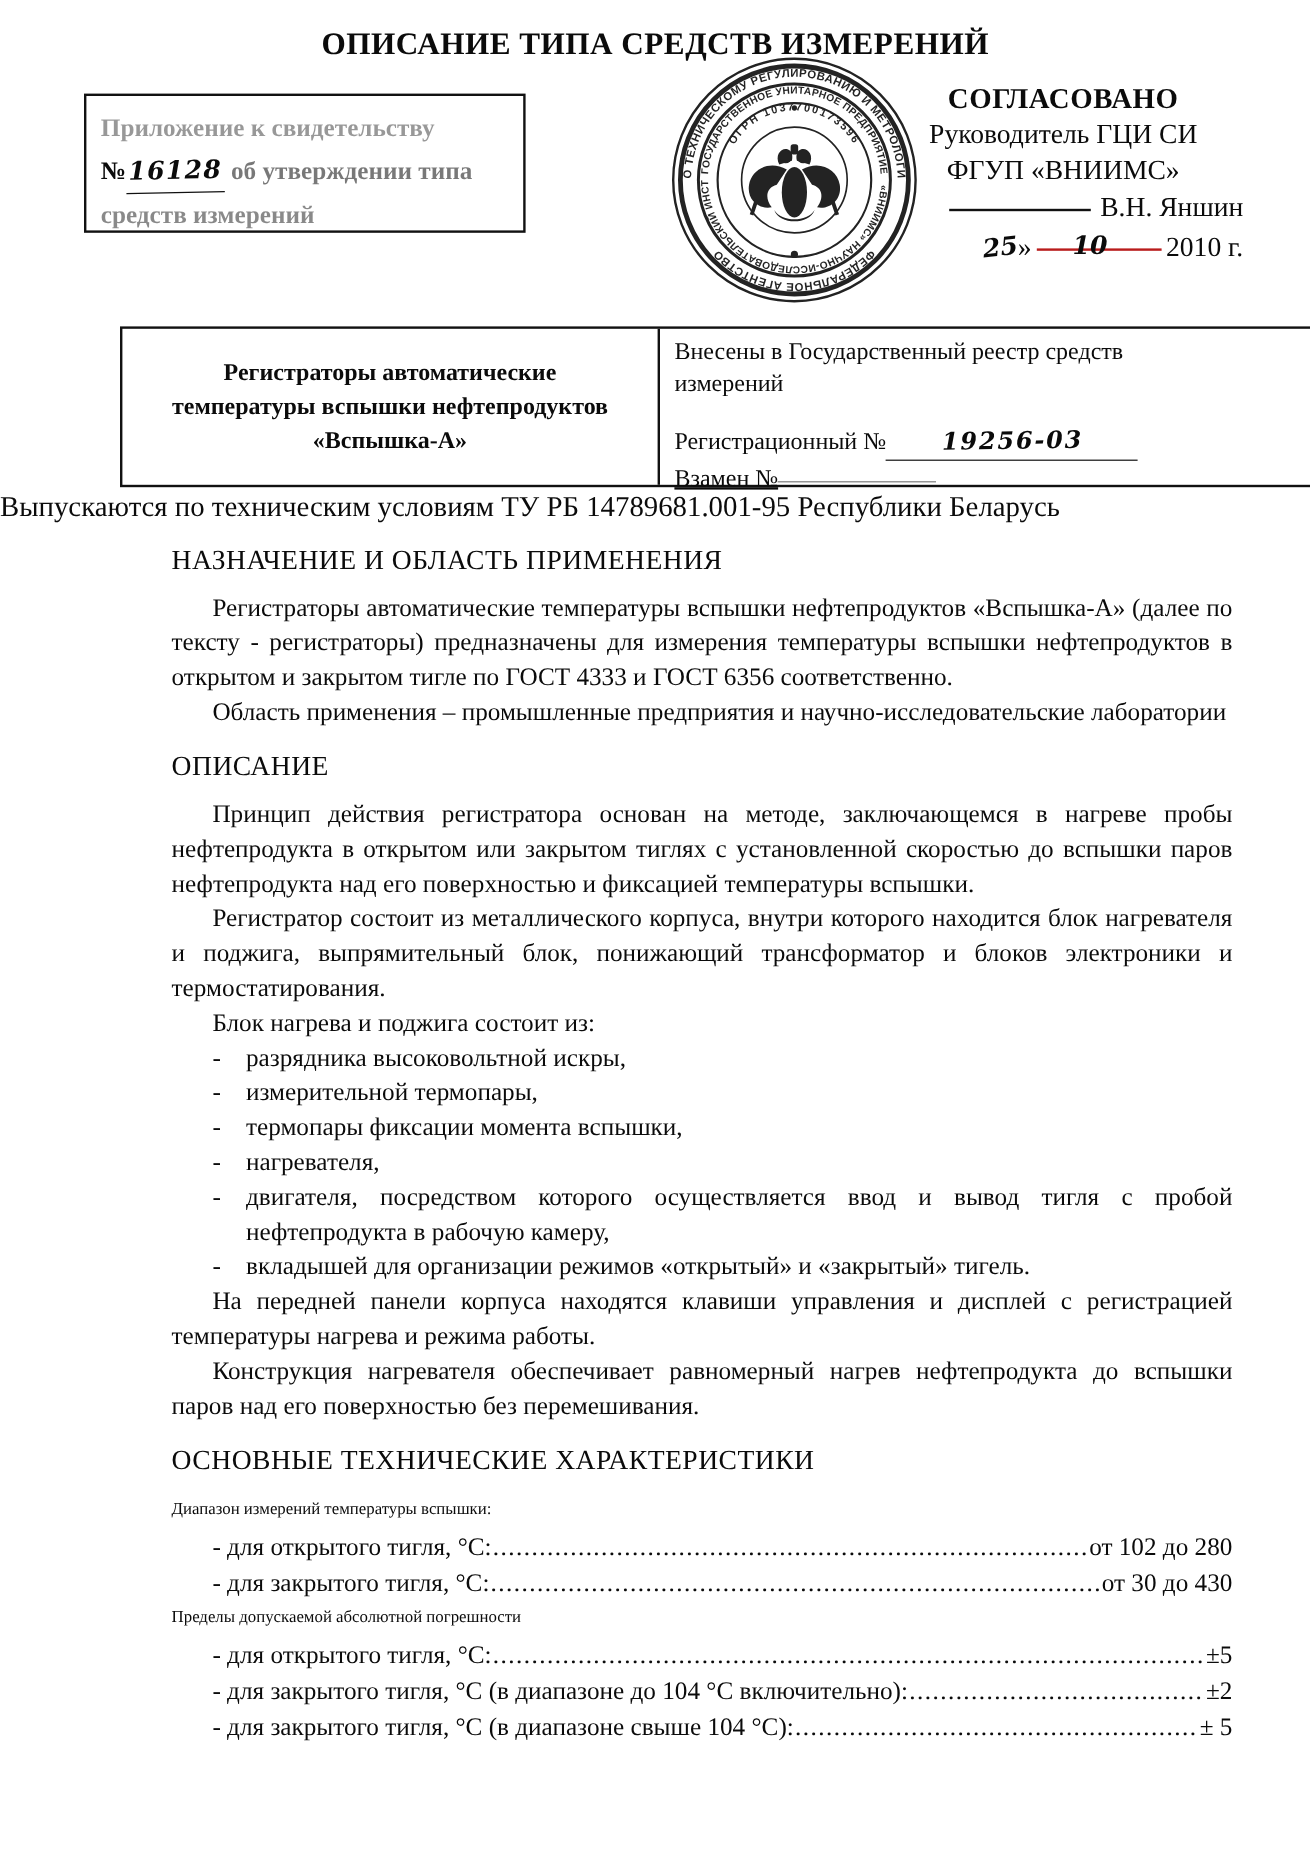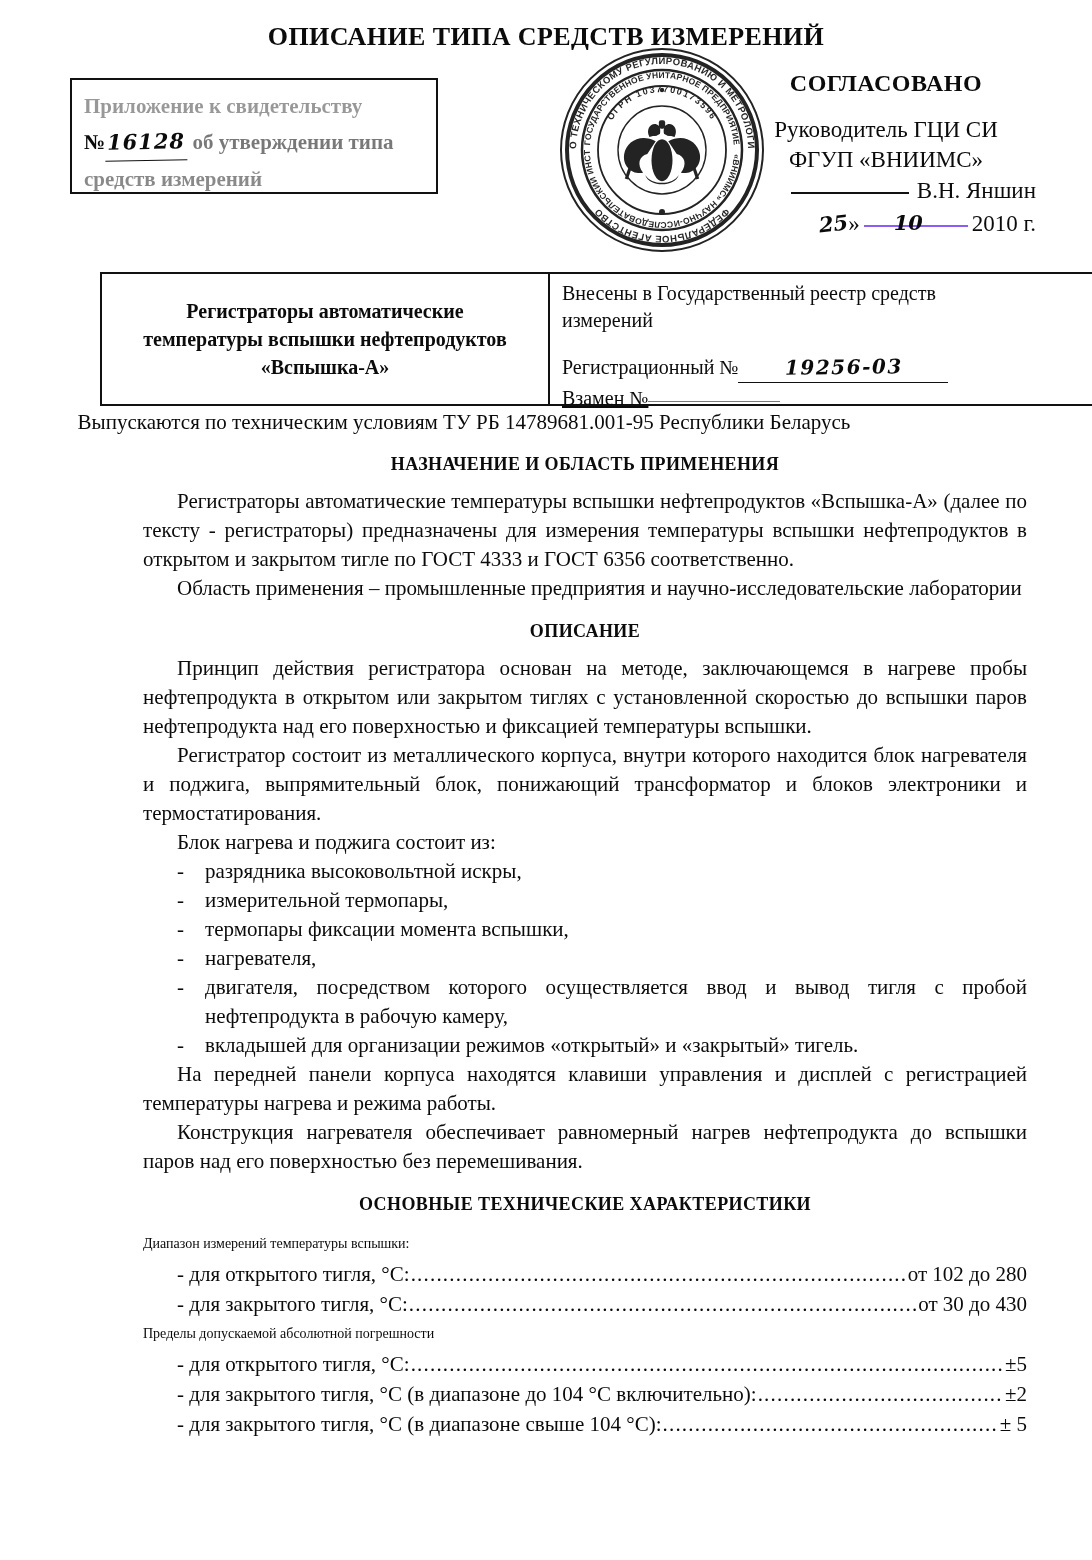--- a/index.html
+++ b/index.html
@@ -73,21 +73,20 @@
     position: absolute;
     right: 56px;
     top: 70px;
     width: 300px;
     text-align: center;
   }
   .approve-title {
     font-size: 24px;
     font-weight: bold;
     letter-spacing: 0.5px;
-    margin-bottom: 18px;
   }
   .approve-line {
     font-size: 23px;
     line-height: 30px;
     white-space: nowrap;
   }
   .approve-name-row {
     font-size: 23px;
     line-height: 32px;
     text-align: right;
@@ -103,21 +102,21 @@
   .date-row {
     font-size: 23px;
     line-height: 34px;
     text-align: right;
     white-space: nowrap;
     position: relative;
   }
   .date-rule {
     display: inline-block;
     width: 104px;
-    border-bottom: 2px solid #8b5cf6;
+    border-bottom: 2px solid #b91c1c;
     vertical-align: 4px;
     margin: 0 4px;
     position: relative;
   }
   .date-hand {
     font-family: "DejaVu Serif", serif;
     font-style: italic;
     font-weight: bold;
     position: absolute;
     left: 30px;
@@ -210,34 +209,33 @@
     vertical-align: 3px;
     opacity: 0.55;
   }
 
   
   .tu-line {
     position: absolute;
     left: 0;
     top: 410px;
     width: 928px;
-    text-align: center;
-    font-size: 21px;
+    font-size: 24px;
   }
 
   .content {
     position: absolute;
     left: 143px;
     top: 452px;
     width: 884px;
   }
   h2.section {
-    font-size: 18px;
-    font-weight: bold;
-    text-align: center;
+    font-size: 23px;
+    font-weight: normal;
+    text-align: left;
     letter-spacing: 0.4px;
     margin: 18px 0 12px 0;
   }
   h2.section.first { margin-top: 2px; }
   p.para {
     font-size: 21px;
     line-height: 29px;
     text-align: justify;
     text-indent: 34px;
     margin: 0;

